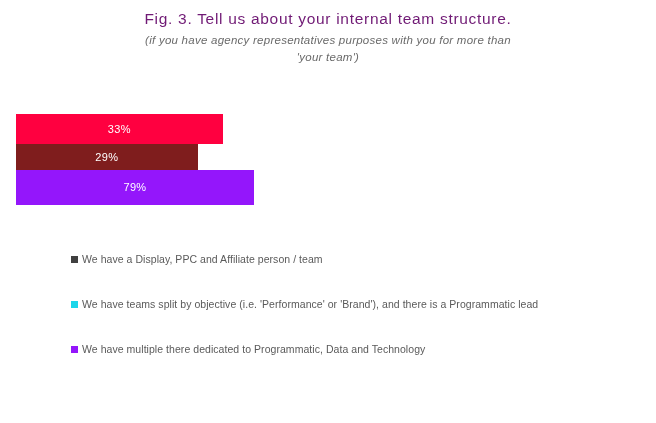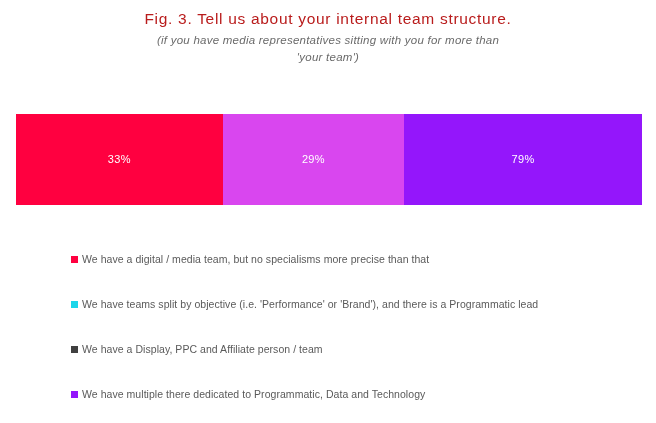--- a/index.html
+++ b/index.html
@@ -20,21 +20,21 @@
   
   .title-block {
     position: absolute;
     left: 0;
     top: 8px;
     width: 656px;
     text-align: center;
   }
   .chart-title {
     font-size: 15.5px;
-    color: #b91c1c;
+    color: #701a75;
     letter-spacing: 0.7px;
     line-height: 22px;
     white-space: nowrap;
   }
   .chart-subtitle {
     font-size: 11.5px;
     font-style: italic;
     color: #6a6a6a;
     letter-spacing: 0.25px;
     line-height: 17px;
@@ -47,21 +47,21 @@
   }
 
   
   .bar-wrap {
     position: absolute;
     left: 16px;
     top: 114px;
     width: 626px;
     height: 91px;
     display: flex;
-    flex-direction: row;
+    flex-direction: column;
   }
   .bar-seg {
     height: 100%;
     display: flex;
     align-items: center;
     justify-content: center;
     box-sizing: border-box;
   }
   .bar-seg-label {
     font-size: 11px;
@@ -97,47 +97,43 @@
     letter-spacing: 0.05px;
     white-space: nowrap;
   }
 </style>
 </head>
 <body>
 
 <div class="title-block">
   <div class="chart-title">Fig. 3. Tell us about your internal team structure.</div>
   <div class="chart-subtitle">
-    <span class="sub-line">(if you have media representatives sitting with you for more than</span>
+    <span class="sub-line">(if you have agency representatives purposes with you for more than</span>
     <span class="sub-line">'your team')</span>
   </div>
 </div>
 
 <div class="bar-wrap" id="bar-wrap">
     <div class="bar-seg" style="background: rgb(255, 0, 64); flex: 33 0 0%; width: 33%;">
       <span class="bar-seg-label">33%</span>
     </div>
-    <div class="bar-seg" style="background: #d946ef; flex: 29 0 0%; width: 29%;">
+    <div class="bar-seg" style="background: #7f1d1d; flex: 29 0 0%; width: 29%;">
       <span class="bar-seg-label">29%</span>
     </div>
     <div class="bar-seg" style="background: rgb(148, 22, 251); flex: 38 0 0%; width: 38%;">
       <span class="bar-seg-label">79%</span>
     </div>
   </div>
 
 <div class="legend" id="legend">
     <div class="legend-row">
-      <span class="legend-swatch" style="background: rgb(255, 0, 64);"></span>
-      <span class="legend-label">We have a digital / media team, but no specialisms more precise than that</span>
+      <span class="legend-swatch" style="background: rgb(64, 64, 64);"></span>
+      <span class="legend-label">We have a Display, PPC and Affiliate person / team</span>
     </div>
     <div class="legend-row">
       <span class="legend-swatch" style="background: rgb(28, 214, 234);"></span>
       <span class="legend-label">We have teams split by objective (i.e. 'Performance' or 'Brand'), and there is a Programmatic lead</span>
-    </div>
-    <div class="legend-row">
-      <span class="legend-swatch" style="background: rgb(64, 64, 64);"></span>
-      <span class="legend-label">We have a Display, PPC and Affiliate person / team</span>
     </div>
     <div class="legend-row">
       <span class="legend-swatch" style="background: rgb(148, 22, 251);"></span>
       <span class="legend-label">We have multiple there dedicated to Programmatic, Data and Technology</span>
     </div>
   </div>
 
 </body></html>

